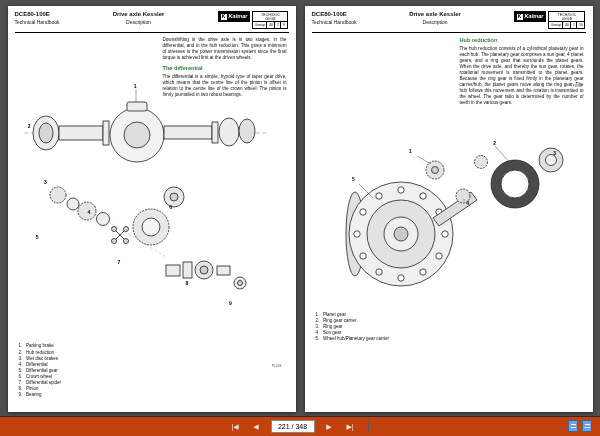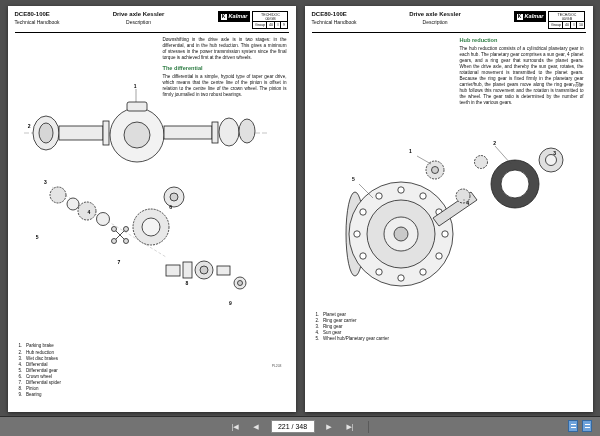--- a/index.html
+++ b/index.html
@@ -63,21 +63,21 @@
   .right .fig-code{right:10px;top:78px;}
   
   .parts-list{position:absolute;left:11px;margin:0;padding:0;list-style:none;font-size:4.5px;line-height:1.35;}
   .left .parts-list{bottom:14px;}
   .right .parts-list{top:306px;}
   .part-item{display:flex;gap:2.5px;}
   .part-num{min-width:5px;}
   
   .toolbar{
     position:absolute;bottom:0;left:0;width:600px;height:19px;
-    background:#737373;border-top:1px solid #2b2b2b;
+    background:#c2410c;border-top:1px solid #2b2b2b;
     display:flex;align-items:center;justify-content:center;gap:8px;
     color:#e3e3e3;
   }
   .tb-btn{
     min-width:13px;height:13px;display:flex;align-items:center;justify-content:center;
     font-size:7px;color:#e3e3e3;cursor:pointer;border-radius:2px;
   }
   .page-input{
     width:42px;height:11px;border:1px solid #8a8a8a;background:#fff;color:#000;
     font-size:7px;text-align:center;font-family:"Liberation Sans",sans-serif;padding:0;

